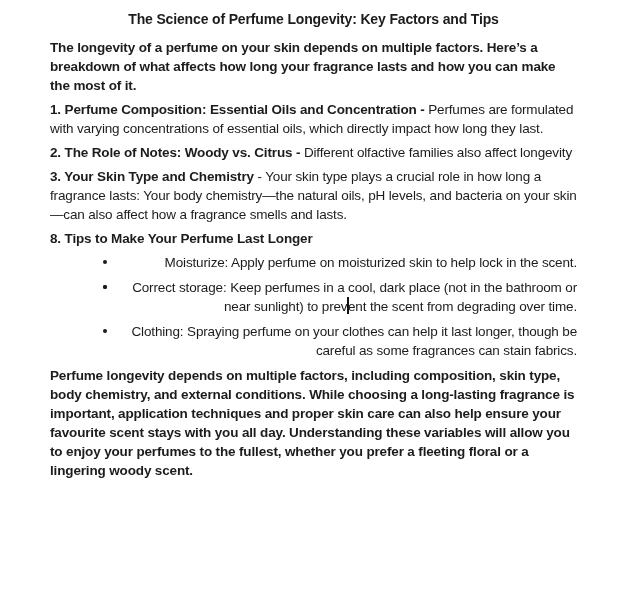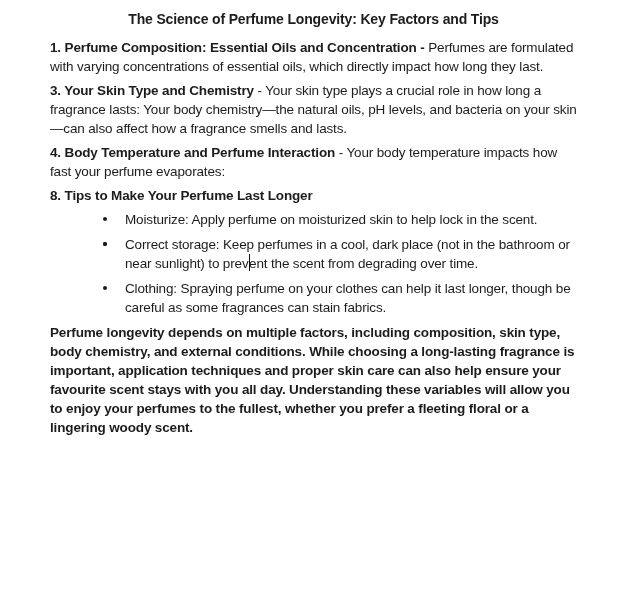--- a/index.html
+++ b/index.html
@@ -43,20 +43,21 @@
   }
   ul.tips-list {
     list-style: none;
     margin: 4px 0 0 0;
     padding: 0;
   }
   ul.tips-list li {
     position: relative;
     padding-left: 75px;
     margin-bottom: 6px;
+    text-align: right;
   }
   ul.tips-list li .bullet-dot {
     position: absolute;
     left: 53px;
     top: 7px;
     width: 4px;
     height: 4px;
     border-radius: 50%;
     background: #1c1c1c;
   }
@@ -68,33 +69,34 @@
     background: #111111;
   }
 </style>
 </head>
 <body>
 
 <div class="doc">
 
   <h1 class="doc-title">The Science of Perfume Longevity: Key Factors and Tips</h1>
 
+  <p class="bold">The longevity of a perfume on your skin depends on multiple factors. Here’s a breakdown of what affects how long your fragrance lasts and how you can make the most of it.</p>
 
   <p>
     <strong>1. Perfume Composition: Essential Oils and Concentration -</strong><span> Perfumes are formulated with varying concentrations of essential oils, which directly impact how long they last.</span>
   </p>
 
+  <p>
+    <strong>2. The Role of Notes: Woody vs. Citrus -</strong><span> Different olfactive families also affect longevity</span>
+  </p>
 
   <p>
     <strong>3. Your Skin Type and Chemistry</strong><span> - Your skin type plays a crucial role in how long a fragrance lasts: Your body chemistry—the natural oils, pH levels, and bacteria on your skin—can also affect how a fragrance smells and lasts.</span>
   </p>
 
-  <p>
-    <strong>4. Body Temperature and Perfume Interaction</strong><span> - Your body temperature impacts how fast your perfume evaporates:</span>
-  </p>
 
 
 
   <p>
     <strong>8. Tips to Make Your Perfume Last Longer</strong>
   </p>
 
   <ul class="tips-list">
     <li>
       <span class="bullet-dot"></span><span>Moisturize: Apply perfume on moisturized skin to help lock in the scent.</span>

